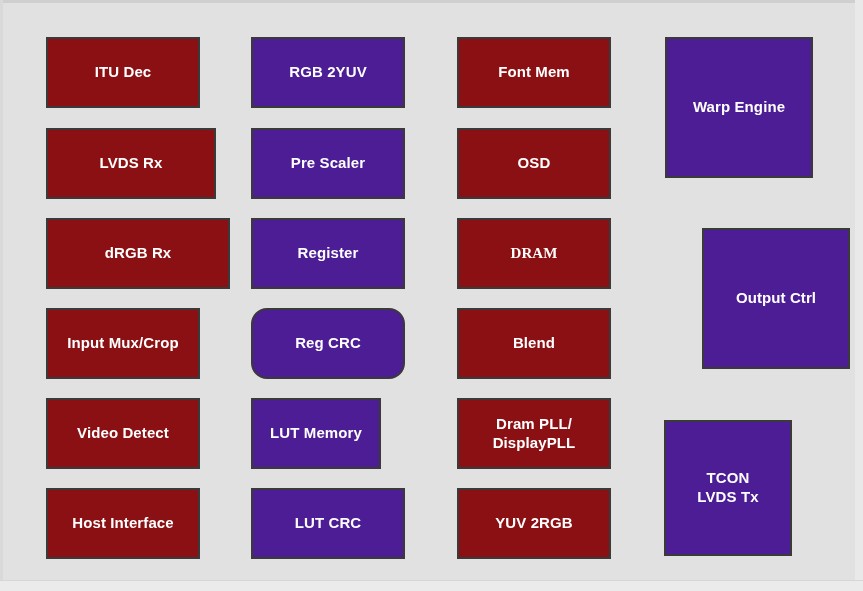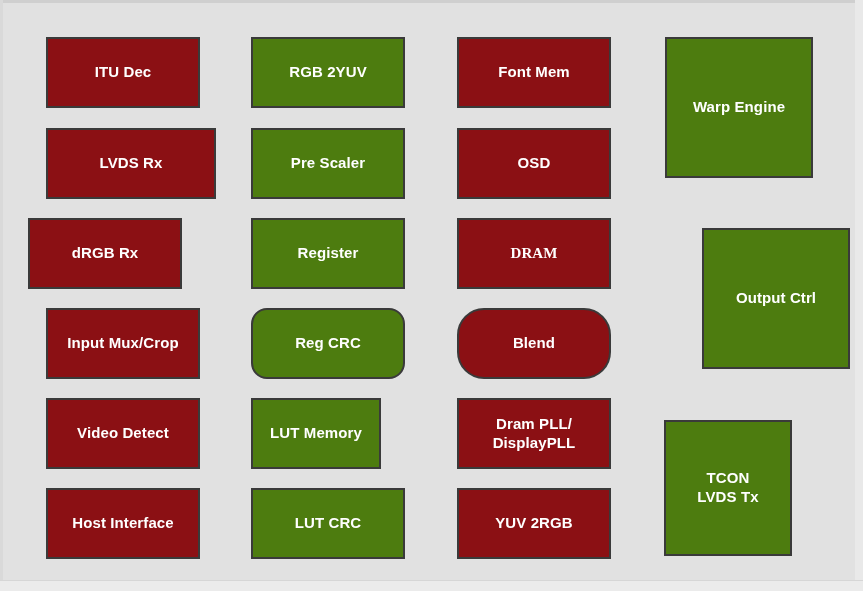--- a/index.html
+++ b/index.html
@@ -64,55 +64,55 @@
     letter-spacing: 0.1px;
     white-space: pre-line;
     padding: 2px 4px;
     font-family: "Liberation Sans", sans-serif;
   }
 
   .block.red {
     background: #8b1014;
   }
   .block.gray {
-    background: #4d7c0f;
+    background: #4c1d95;
   }
 
   .block .label {
     display: block;
     white-space: pre-line;
   }
 </style>
 </head>
 <body>
 
 <div id="canvas">
 
   <div id="frame-top"></div>
   <div id="frame-left"></div>
   <div id="frame-right"></div>
   <div id="frame-bottom"></div>
 
   <div id="blocks-layer">
       <div class="block red" style="left: 46px; top: 37px; width: 154px; height: 71px;"><span class="label">ITU Dec</span></div>
       <div class="block red" style="left: 46px; top: 128px; width: 170px; height: 71px;"><span class="label">LVDS Rx</span></div>
-      <div class="block red" style="left: 28px; top: 218px; width: 154px; height: 71px;"><span class="label">dRGB Rx</span></div>
+      <div class="block red" style="left: 46px; top: 218px; width: 184px; height: 71px;"><span class="label">dRGB Rx</span></div>
       <div class="block red" style="left: 46px; top: 308px; width: 154px; height: 71px;"><span class="label">Input Mux/Crop</span></div>
       <div class="block red" style="left: 46px; top: 398px; width: 154px; height: 71px;"><span class="label">Video Detect</span></div>
       <div class="block red" style="left: 46px; top: 488px; width: 154px; height: 71px;"><span class="label">Host Interface</span></div>
       <div class="block gray" style="left: 251px; top: 37px; width: 154px; height: 71px;"><span class="label">RGB 2YUV</span></div>
       <div class="block gray" style="left: 251px; top: 128px; width: 154px; height: 71px;"><span class="label">Pre Scaler</span></div>
       <div class="block gray" style="left: 251px; top: 218px; width: 154px; height: 71px;"><span class="label">Register</span></div>
       <div class="block gray" style="left: 251px; top: 308px; width: 154px; height: 71px; border-radius: 16px;"><span class="label">Reg CRC</span></div>
       <div class="block gray" style="left: 251px; top: 398px; width: 130px; height: 71px;"><span class="label">LUT Memory</span></div>
       <div class="block gray" style="left: 251px; top: 488px; width: 154px; height: 71px;"><span class="label">LUT CRC</span></div>
       <div class="block red" style="left: 457px; top: 37px; width: 154px; height: 71px;"><span class="label">Font Mem</span></div>
       <div class="block red" style="left: 457px; top: 128px; width: 154px; height: 71px;"><span class="label">OSD</span></div>
       <div class="block red" style="left: 457px; top: 218px; width: 154px; height: 71px; font-family: Liberation Serif, serif;"><span class="label">DRAM</span></div>
-      <div class="block red" style="left: 457px; top: 308px; width: 154px; height: 71px; border-radius: 27px;"><span class="label">Blend</span></div>
+      <div class="block red" style="left: 457px; top: 308px; width: 154px; height: 71px;"><span class="label">Blend</span></div>
       <div class="block red" style="left: 457px; top: 398px; width: 154px; height: 71px;"><span class="label">Dram PLL/
 DisplayPLL</span></div>
       <div class="block red" style="left: 457px; top: 488px; width: 154px; height: 71px;"><span class="label">YUV 2RGB</span></div>
       <div class="block gray" style="left: 665px; top: 37px; width: 148px; height: 141px;"><span class="label">Warp Engine</span></div>
       <div class="block gray" style="left: 665px; top: 228px; width: 148px; height: 141px; margin-left: 37px;"><span class="label">Output Ctrl</span></div>
       <div class="block gray" style="left: 664px; top: 420px; width: 128px; height: 136px;"><span class="label">TCON
 LVDS Tx</span></div>
     </div>
 
 </div>

